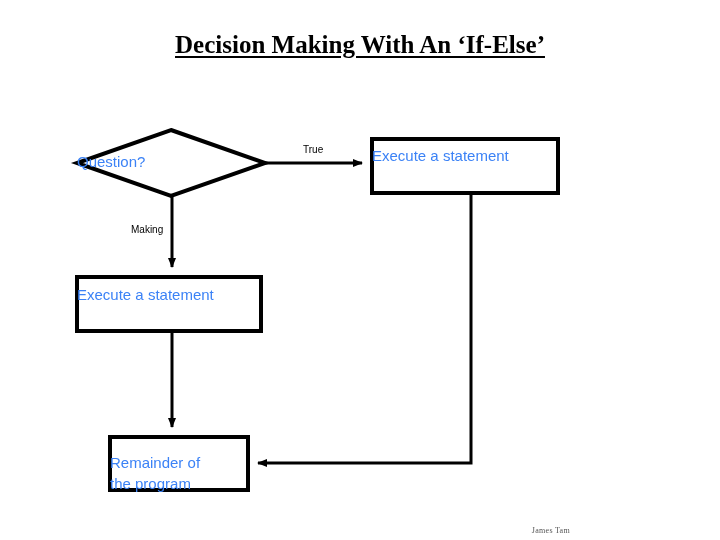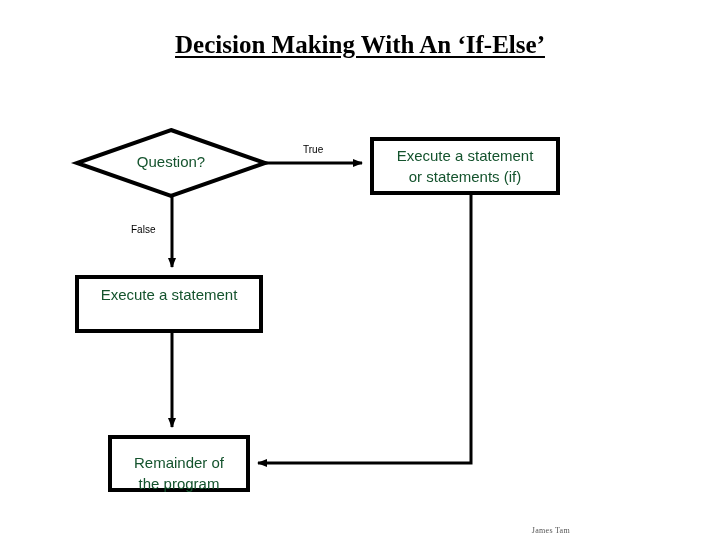--- a/index.html
+++ b/index.html
@@ -43,22 +43,21 @@
   #flow-svg {
     position: absolute;
     left: 0;
     top: 0;
     width: 720px;
     height: 540px;
   }
   
   .node-label {
     position: absolute;
-    color: #14532d;
-    text-align: center;
+    color: #3b82f6;
     font-family: "Liberation Sans", sans-serif;
     white-space: nowrap;
     pointer-events: none;
   }
   #question-label {
     left: 77px;
     top: 152px;
     width: 188px;
     font-size: 15px;
     line-height: 20px;
@@ -147,24 +146,24 @@
 
     <line x1="172" y1="196" x2="172" y2="267" stroke="#000000" stroke-width="3" marker-end="url(#arrow-down)"></line>
 
     <line x1="172" y1="331" x2="172" y2="427" stroke="#000000" stroke-width="3" marker-end="url(#arrow-down)"></line>
 
     <path d="M471,193 L471,463 L258,463" fill="none" stroke="#000000" stroke-width="3" marker-end="url(#arrow-left)"></path>
   </svg>
 
   <div class="node-label" id="question-label"><span>Question?</span></div>
 
-  <div class="node-label" id="if-box-label"><span>Execute a statement</span><br><span>or statements (if)</span></div>
+  <div class="node-label" id="if-box-label"><span>Execute a statement</span><br></div>
 
   <div class="node-label" id="else-box-label"><span>Execute a statement</span><br></div>
 
   <div class="node-label" id="remainder-box-label"><span>Remainder of</span><br><span>the program</span></div>
 
   <div class="edge-label" id="true-label">True</div>
-  <div class="edge-label" id="false-label">False</div>
+  <div class="edge-label" id="false-label">Making</div>
 
   <div id="footer-signature">James Tam</div>
 
 </div>
 
 </body></html>

